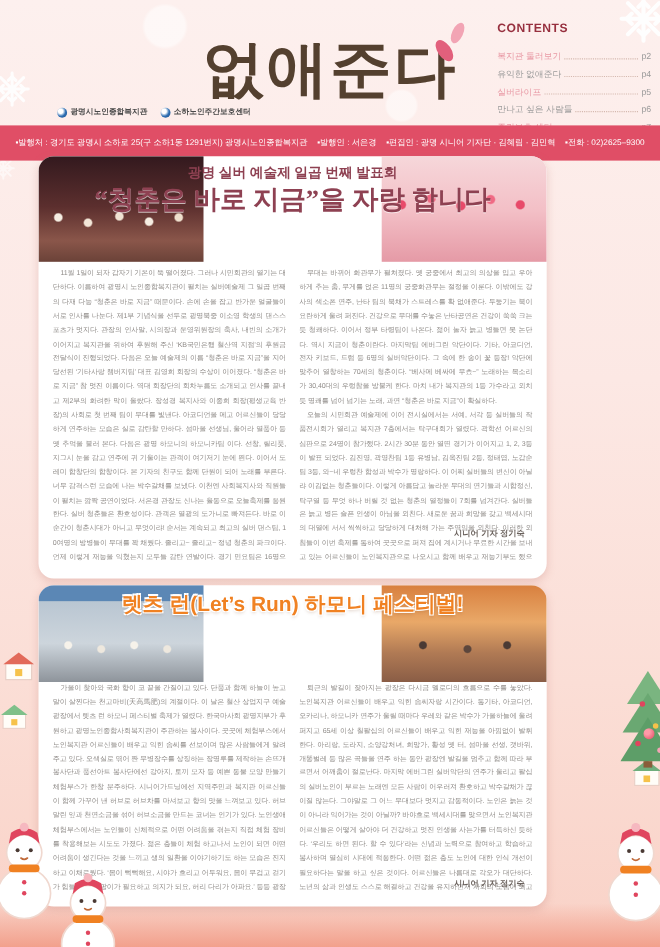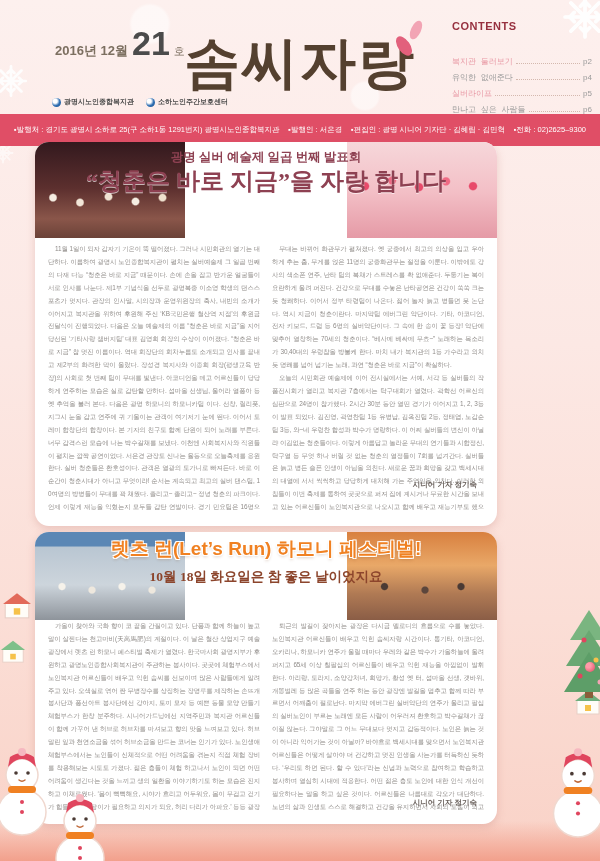--- a/index.html
+++ b/index.html
@@ -23,23 +23,23 @@
   .date-ym { font-size:13px; color:#7c6f60; font-weight:bold; }
   .date-num { font-size:34px; font-weight:bold; color:#4b4b4b; line-height:1; }
   .date-ho { font-size:11px; color:#7c6f60; }
 
   .logo { position:absolute; left:50%; top:26px; transform:translateX(-50%); z-index:2;
           font-family:"Liberation Serif","DejaVu Serif",serif; font-weight:bold;
           font-size:56px; letter-spacing:2px; color:#54402f; white-space:nowrap; }
   .petals { position:absolute; left:392px; top:16px; z-index:2; }
 
   .contents { position:absolute; right:8px; top:20px; width:140px; z-index:2; }
-  .contents-title { font-size:11px; font-weight:bold; color:#97303f; letter-spacing:.5px; margin-bottom:24px; }
+  .contents-title { font-size:11px; font-weight:bold; color:#97303f; letter-spacing:.5px; margin-bottom:14px; }
   .c-row { display:flex; align-items:baseline; font-size:8px; margin:5px 0; }
-  .c-label { white-space:nowrap;font-family:Liberation Mono, monospace; }
+  .c-label { white-space:nowrap; }
   .c-label.hl { color:#e898a4; } .c-label.gr { color:#9b9b9b; }
   .c-dots { flex:1; border-bottom:1px dotted #d4b8ae; margin:0 3px; height:7px; }
   .c-page { color:#9b9b9b; }
 
   .badges { position:absolute; left:52px; top:97px; display:flex; gap:12px; z-index:2; }
   .badge { display:flex; align-items:center; gap:3px; }
   .badge-icon { width:9px; height:9px; border-radius:50%;
                 background:radial-gradient(circle at 35% 35%, #ffffff 0 25%, #2f6fb3 55%, #1d4f8a 100%); }
   .badge-label { font-size:7px; font-weight:bold; color:#4a4a4a; }
 
@@ -151,27 +151,22 @@
         <circle cx="27" cy="62" r="2" fill="#e0455e"></circle>
           <circle cx="27" cy="72" r="2" fill="#e0455e"></circle>
       </g>
       <g id="house-shape">
         <rect x="3" y="12" width="22" height="14" fill="#fffdf8" stroke="#e8cfc6" stroke-width="1"></rect>
         <rect x="11" y="17" width="6" height="6" fill="#f6c24a"></rect>
       </g>
     </defs>
   </svg>
 
-  <div class="date-block">
-    <span class="date-ym">2016년 12월</span>
-    <span class="date-num">21</span>
-    <span class="date-ho">호</span>
-  </div>
-
-  <div class="logo">솜씨자랑</div>
+
+  <div class="logo">없애준다</div>
   <svg class="petals" width="36" height="42" viewBox="0 0 36 42">
     <ellipse cx="12" cy="30" rx="6" ry="11" transform="rotate(-35 12 30)" fill="#e2607c"></ellipse>
     <ellipse cx="24" cy="14" rx="5" ry="10" transform="rotate(25 24 14)" fill="#f2a4b4"></ellipse>
   </svg>
 
   <div class="contents">
     <div class="contents-title">CONTENTS</div>
     <div class="c-row">
       <span class="c-label hl">복지관 둘러보기</span>
       <span class="c-dots"></span>
@@ -237,21 +232,20 @@
 
       </div>
     </div>
     <div class="byline">시니어 기자 정기숙</div>
   </div>
 
   <div class="card" id="article2">
     <div class="photo left" id="a2-photo-left"></div>
     <div class="photo right" id="a2-photo-right"></div>
     <div class="a2-title">렛츠 런(Let’s Run) 하모니 페스티벌!</div>
-    <div class="a2-subtitle">10월 18일 화요일은 참 좋은 날이었지요</div>
     <div class="cols">
       <div class="col">
         <p>가을이 찾아와 국화 향이 코 끝을 간질이고 있다. 단풍과 함께 하늘이 높고 말이 살찐다는 천고마비(天高馬肥)의 계절이다. 이 날은 철산 상업지구 예술광장에서 렛츠 런 하모니 페스티벌 축제가 열렸다. 한국마사회 광명지부가 후원하고 광명노인종합사회복지관이 주관하는 봉사이다. 곳곳에 체험부스에서 노인복지관 어르신들이 배우고 익힌 솜씨를 선보이며 많은 사람들에게 알려주고 있다. 오색실로 엮어 짠 무병장수를 상징하는 장명루를 제작하는 손뜨개봉사단과 풍선아트 봉사단에선 강아지, 토끼 모자 등 예쁜 동물 모양 만들기 체험부스가 한창 분주하다. 시니어가드닝에선 지역주민과 복지관 어르신들이 함께 가꾸어 낸 허브로 허브차를 마셔보고 향의 맛을 느껴보고 있다. 허브말린 잎과 천연소금을 섞어 허브소금을 만드는 코너는 인기가 있다. 노인생애체험부스에서는 노인들이 신체적으로 어떤 어려움을 겪는지 직접 체험 장비를 착용해보는 시도도 가졌다. 젊은 층들이 체험 하고나서 노인이 되면 어떤 어려움이 생긴다는 것을 느끼고 생의 일환을 이야기하기도 하는 모습은 진지하고 이채로웠다. ‘몸이 뻑뻑해요, 시야가 흐리고 어두워요, 몸이 무겁고 걷기가 힘들어요, 지팡이가 필요하고 의지가 되요, 허리 다리가 아파요.’ 등등 광장에 모인사람들과 청소년들이 체험이야기를 나누며 노인의 삶을 안타까워했다.</p>
         <p>‘희희 낙락’ 찻집 이벤트를 엿보았다. 많은 젊은 층들과 청소년들이 어르신들께 용기를 주고 사랑을 나누는 글을 쓰고 그림도 그려서 홀더에 걸기 시작한다. ‘사랑 합니다, 오래 사세요, 건강하세요, 힘내세요, 운동하세요, 즐거운 시간 보내세요, 친구 많이 만드세요, 병원에 자주 다니세요, 늦지 마시고 걸으세요, 맛난 것 많이 드세요.’ 등등 어르신들과 함께하기 때문에 우리가 늘 행복하다는 문장을 홀더에 걸어놓고 돌아서는 발길마다 노인공경이 무엇인가에 대한 생각이 집요하게 따라가는 듯하다. 뉘엿뉘엿 시간이 흐르고 5시가 넘어 6시로 접어들고</p>
       </div>
       <div class="col">
         <p>퇴근의 발길이 잦아지는 광장은 다시금 멜로디의 흐름으로 수를 놓았다. 노인복지관 어르신들이 배우고 익힌 솜씨자랑 시간이다. 통기타, 아코디언, 오카리나, 하모니카 연주가 울릴 때마다 우레와 같은 박수가 가을하늘에 울려 퍼지고 65세 이상 칠팔십의 어르신들이 배우고 익힌 재능을 아낌없이 발휘 한다. 아리랑, 도라지, 소양강처녀, 희망가, 황성 옛 터, 섬마을 선생, 갯바위, 개똥벌레 등 많은 곡들을 연주 하는 동안 광장엔 발길을 멈추고 함께 따라 부르면서 어깨춤이 절로난다. 마지막 에버그린 실버악단의 연주가 울리고 팔십의 실버노인이 부르는 노래엔 모든 사람이 어우러져 환호하고 박수갈채가 끊이질 않는다. 그야말로 그 어느 무대보다 멋지고 감동적이다. 노인은 늙는 것이 아니라 익어가는 것이 아닐까? 바야흐로 백세시대를 맞으면서 노인복지관 어르신들은 어떻게 살아야 더 건강하고 멋진 인생을 사는가를 터득하신 듯하다. ‘우리도 하면 된다. 할 수 있다’라는 신념과 노력으로 참여하고 학습하고 봉사하며 열심히 시대에 적응한다. 어떤 젊은 층도 노인에 대한 인식 개선이 필요하다는 말을 하고 싶은 것이다. 어르신들은 나름대로 각오가 대단하다. 노년의 삶과 인생도 스스로 해결하고 건강을 유지하면서 사회의 도움이 되고자 꾸준히 인격수양과 자기개발을 하며 평생학습자를 택하고 있다. 앞으로도 광명시 노인종합사회복지관에서는 어르신들의 발전을 위하여 많은 프로그램을 만들고 어르신들과 함께 배우고 익혀서 예술광장을 찾아 자주 선 보이겠다고 한다. 정말로 기대가 커진다. 모쪼록 더 전진하고 학습하여 노년의 길을 더 즐겁고 신나게 사시기를 진심으로 응원하고 기원한다. ‘광명시 노인종합사회복지관 어르신들 오늘 모두 파이팅 입니다.’</p>
       </div>
     </div>
     <div class="byline">시니어 기자 정기숙</div>

